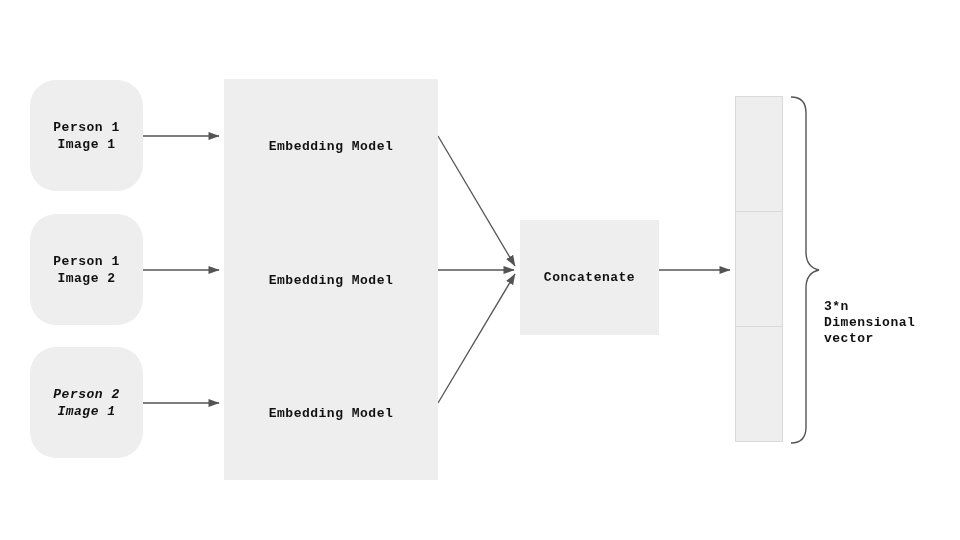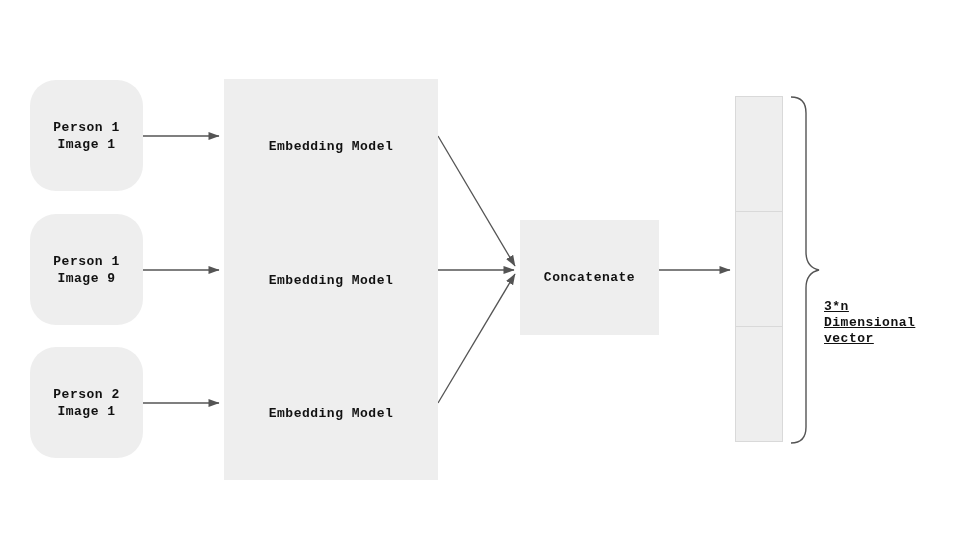--- a/index.html
+++ b/index.html
@@ -24,21 +24,21 @@
     line-height: 17px;
     text-align: center;
     letter-spacing: 0.5px;
   }
   .input-node {
     left: 30px; width: 113px; height: 111px;
     border-radius: 26px;
   }
   .input-node.row1 { top: 80px; }
   .input-node.row2 { top: 214px; }
-  .input-node.row3 { top: 347px; }
+  .input-node.row3 { top: 347px; font-style: italic; }
   .model-node {
     left: 224px; width: 214px; height: 134px;
   }
   .model-node.row1 { top: 79px; }
   .model-node.row2 { top: 213px; }
   .model-node.row3 { top: 346px; }
   .concat-node {
     left: 520px; top: 220px; width: 139px; height: 115px;
   }
   .vector {
@@ -54,21 +54,20 @@
   }
   .vector-segment + .vector-segment { margin-top: -1px; }
   .vector-caption {
     position: absolute;
     left: 824px; top: 299px;
     font-size: 13px;
     font-weight: bold;
     line-height: 16px;
     letter-spacing: 0.5px;
     white-space: nowrap;
-    text-decoration: underline;
   }
   svg.connectors {
     position: absolute;
     left: 0; top: 0; width: 960px; height: 540px;
     pointer-events: none;
   }
 </style>
 </head>
 <body>
 
@@ -89,21 +88,21 @@
     <path d="M659,270 L730,270" stroke="#545454" stroke-width="1.3" fill="none" marker-end="url(#arrow)"></path>
     <path d="M791,97 C801,97 806,103 806,113 L806,252 C806,262 810,268 819,270 C810,272 806,278 806,288 L806,427 C806,437 801,443 791,443" stroke="#545454" stroke-width="1.4" fill="none"></path>
   </svg>
 
   <div class="node input-node row1">
     <span>Person 1</span>
     <span>Image 1</span>
   </div>
   <div class="node input-node row2">
     <span>Person 1</span>
-    <span>Image 9</span>
+    <span>Image 2</span>
   </div>
   <div class="node input-node row3">
     <span>Person 2</span>
     <span>Image 1</span>
   </div>
 
   <div class="node model-node row1">
     <span>Embedding Model</span>
   </div>
   <div class="node model-node row2">

